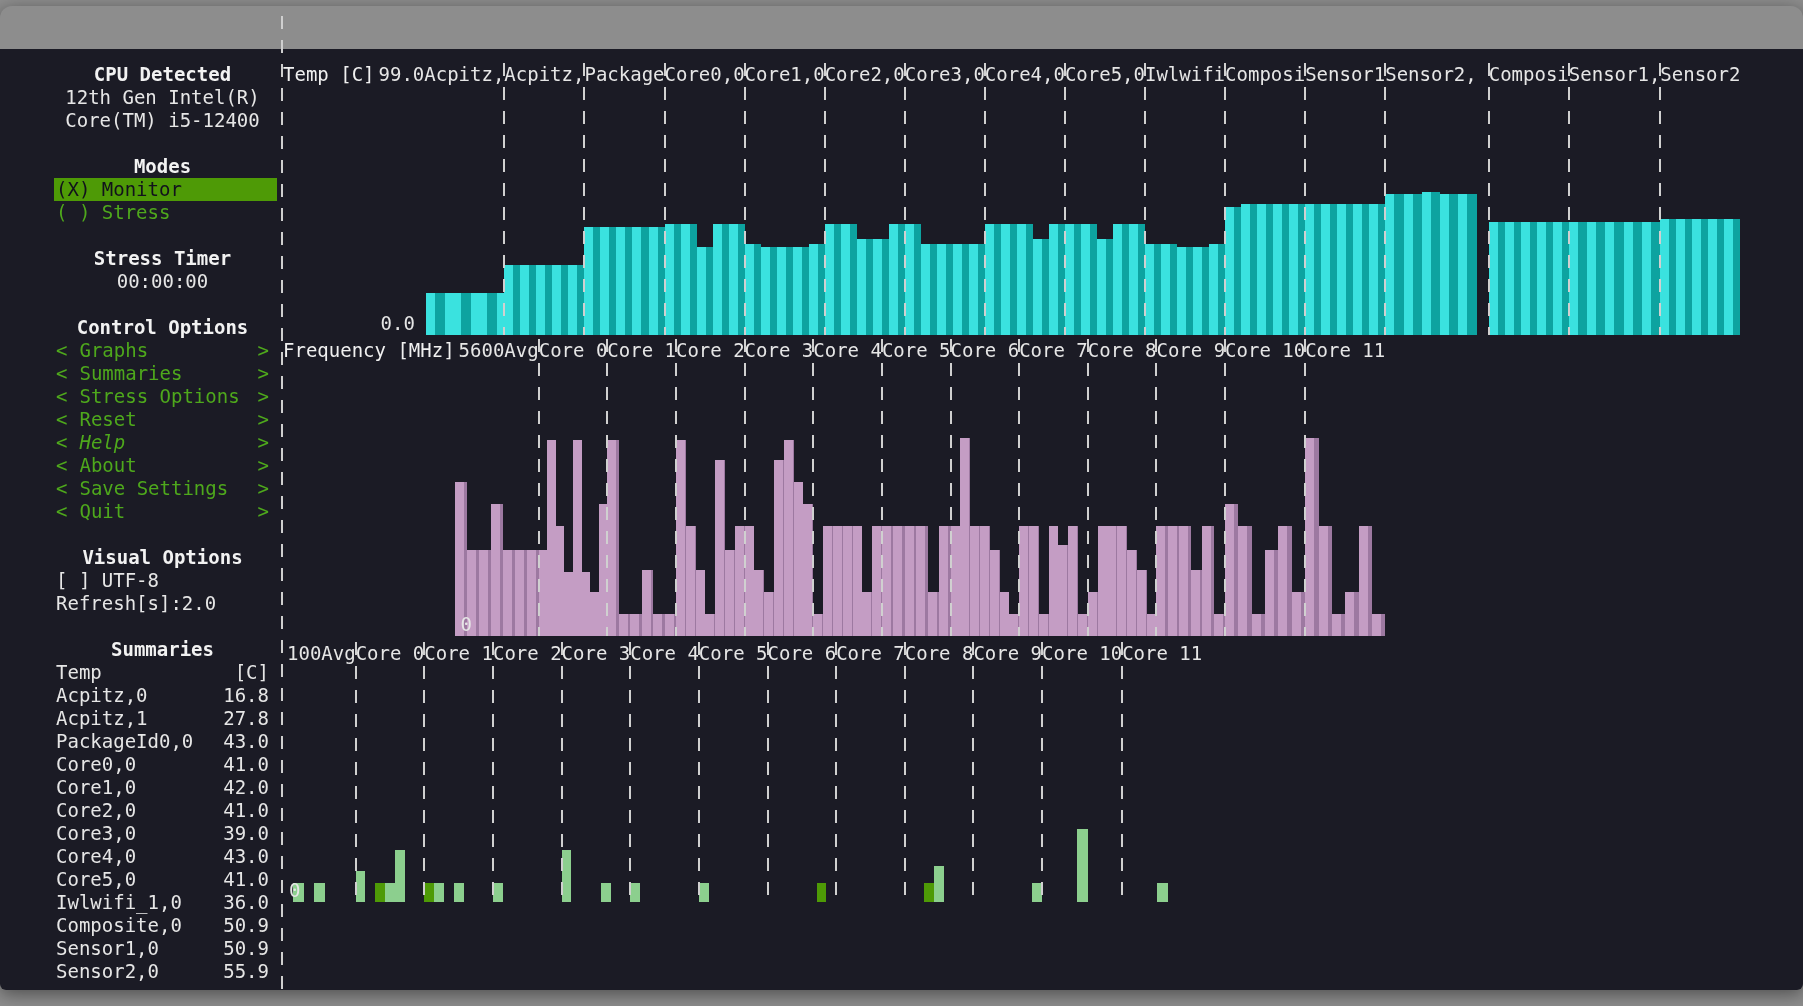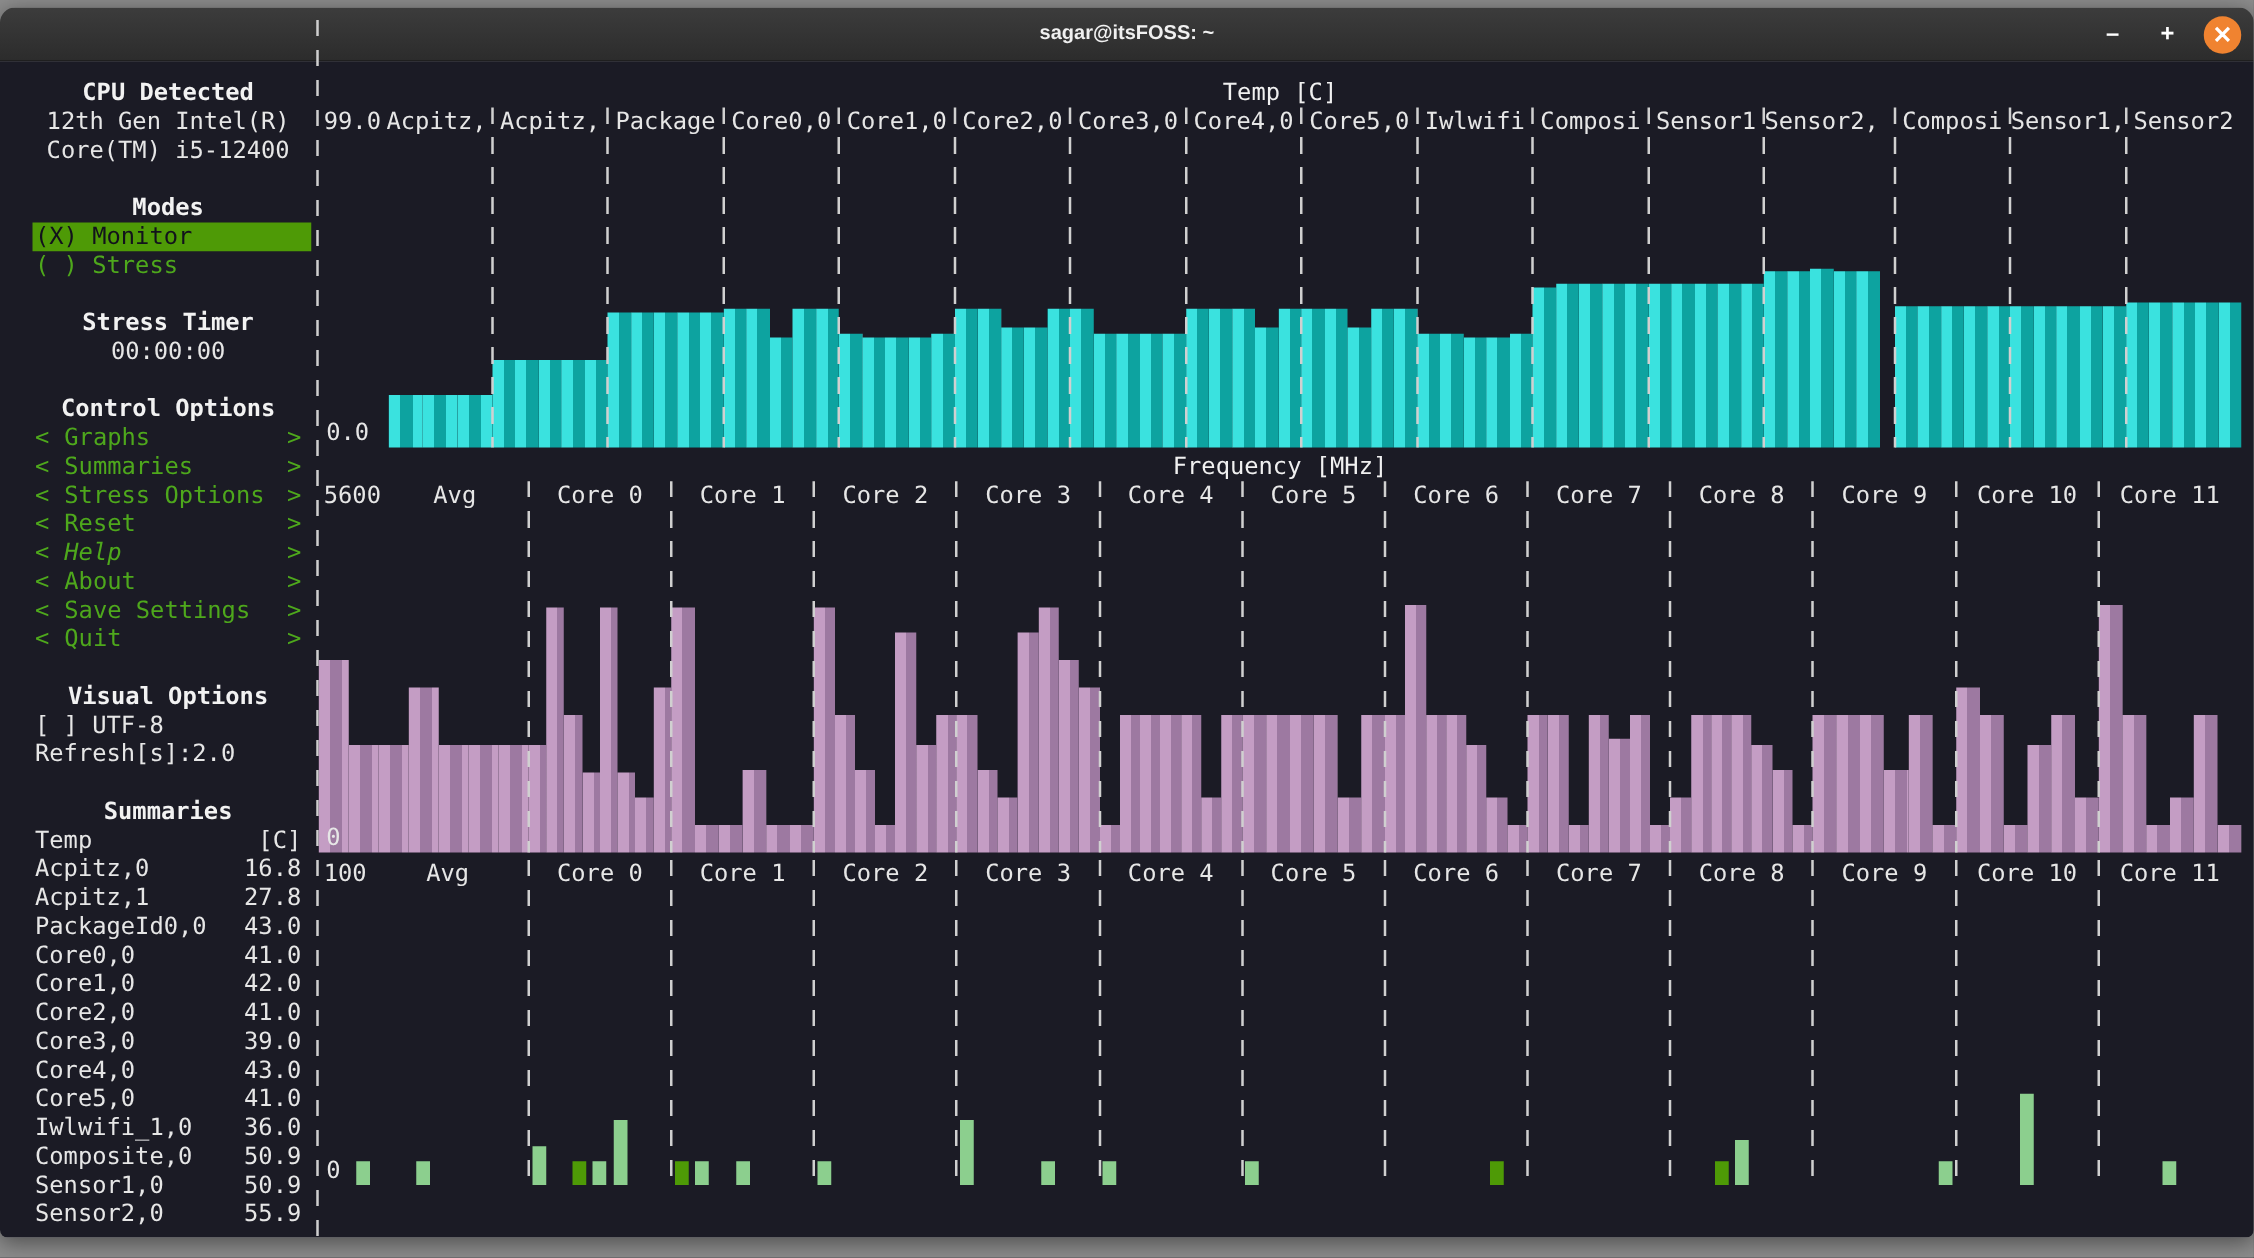--- a/index.html
+++ b/index.html
@@ -16,35 +16,35 @@
                      font-weight:bold; font-size:16px; }
   .win-controls { position:absolute; right:10px; top:0; height:43px;
                   display:flex; align-items:center; gap:14px; }
   .win-btn { width:30px; height:30px; display:flex; align-items:center; justify-content:center;
              color:#ffffff; font-family:"Liberation Sans",sans-serif; font-size:19px;
              font-weight:bold; border-radius:50%; cursor:default; }
   .win-btn.close { background:#f08330; }
   
   .terminal { position:absolute; top:43px; left:0; right:0; bottom:0;
               background:#1b1b25; display:flex; color:#e6e6e6; font-size:19px; line-height:23px; }
-  .sidebar { width:253px; flex:0 0 253px; padding:14px 12px 0 28px; }
+  .sidebar { width:253px; flex:0 0 253px; padding:14px 12px 0 28px;margin-left:28px; }
   .side-line { height:23px; white-space:pre; }
   .side-head { font-weight:bold; text-align:center; color:#f2f2f2; }
   .side-center { text-align:center; }
   .green { color:#4ea81c; }
   .mode-selected { background:#4e9a06; color:#12121c; margin:0 -8px 0 -2px; padding:0 2px; }
   .menu-item { display:flex; color:#4ea81c; }
   .menu-item .lab { flex:1; margin-left:12px; }
   .sum-row { display:flex; justify-content:space-between; }
   
   .charts { flex:1; display:flex; flex-direction:column; padding:14px 10px 0 0;
             border-left:2px solid transparent; position:relative; }
   .charts::before { content:""; position:absolute; left:-2px; top:-57px; bottom:0; width:2px;
             background:repeating-linear-gradient(180deg,#cfcfcf 0 13px,transparent 13px 24px); }
-  .chart { display:flex; flex-direction:column;justify-content:space-between; }
+  .chart { display:flex; flex-direction:row; }
   .chart-title { height:23px; text-align:center; color:#f0f0f0; }
   .chart-body { position:relative; }
   .chart-columns { display:flex; }
   .col { position:relative; display:flex; flex-direction:column; }
   .col.with-div::before { content:""; position:absolute; left:-1px; top:0; bottom:0; width:2px;
             background:repeating-linear-gradient(180deg,#d0d0d0 0 13px,transparent 13px 24px); }
   .col-head { height:23px; display:flex; align-items:center; overflow:hidden; white-space:pre; }
   .col-head .cat { flex:1; text-align:center; }
   .col-head .ymax { padding-left:4px; }
   .col-plot { display:flex; align-items:flex-end; }
@@ -54,28 +54,20 @@
   .chart[data-chart="1"] .col-plot { height:274px; }
   .chart[data-chart="2"] .col-plot { height:237px; }
   .chart[data-chart="1"] { margin-top:4px; }
   .chart[data-chart="2"] { margin-top:6px; }
   .ymin { position:absolute; left:6px; bottom:0; height:23px; color:#e6e6e6; }
 </style>
 </head>
 <body>
 
 <div class="window">
-  <div class="titlebar">
-    <span class="title">sagar@itsFOSS: ~</span>
-    <div class="win-controls">
-      <span class="win-btn">–</span>
-      <span class="win-btn">+</span>
-      <span class="win-btn close">✕</span>
-    </div>
-  </div>
 
   <div class="terminal">
 
     <div class="sidebar">
       <div class="side-line side-head">CPU Detected</div>
       <div class="side-line side-center">12th Gen Intel(R)</div>
       <div class="side-line side-center">Core(TM) i5-12400</div>
       <div class="side-line"></div>
       <div class="side-line side-head">Modes</div>
       <div class="side-line"><span class="mode-selected" style="display:block">(X) Monitor</span></div>

